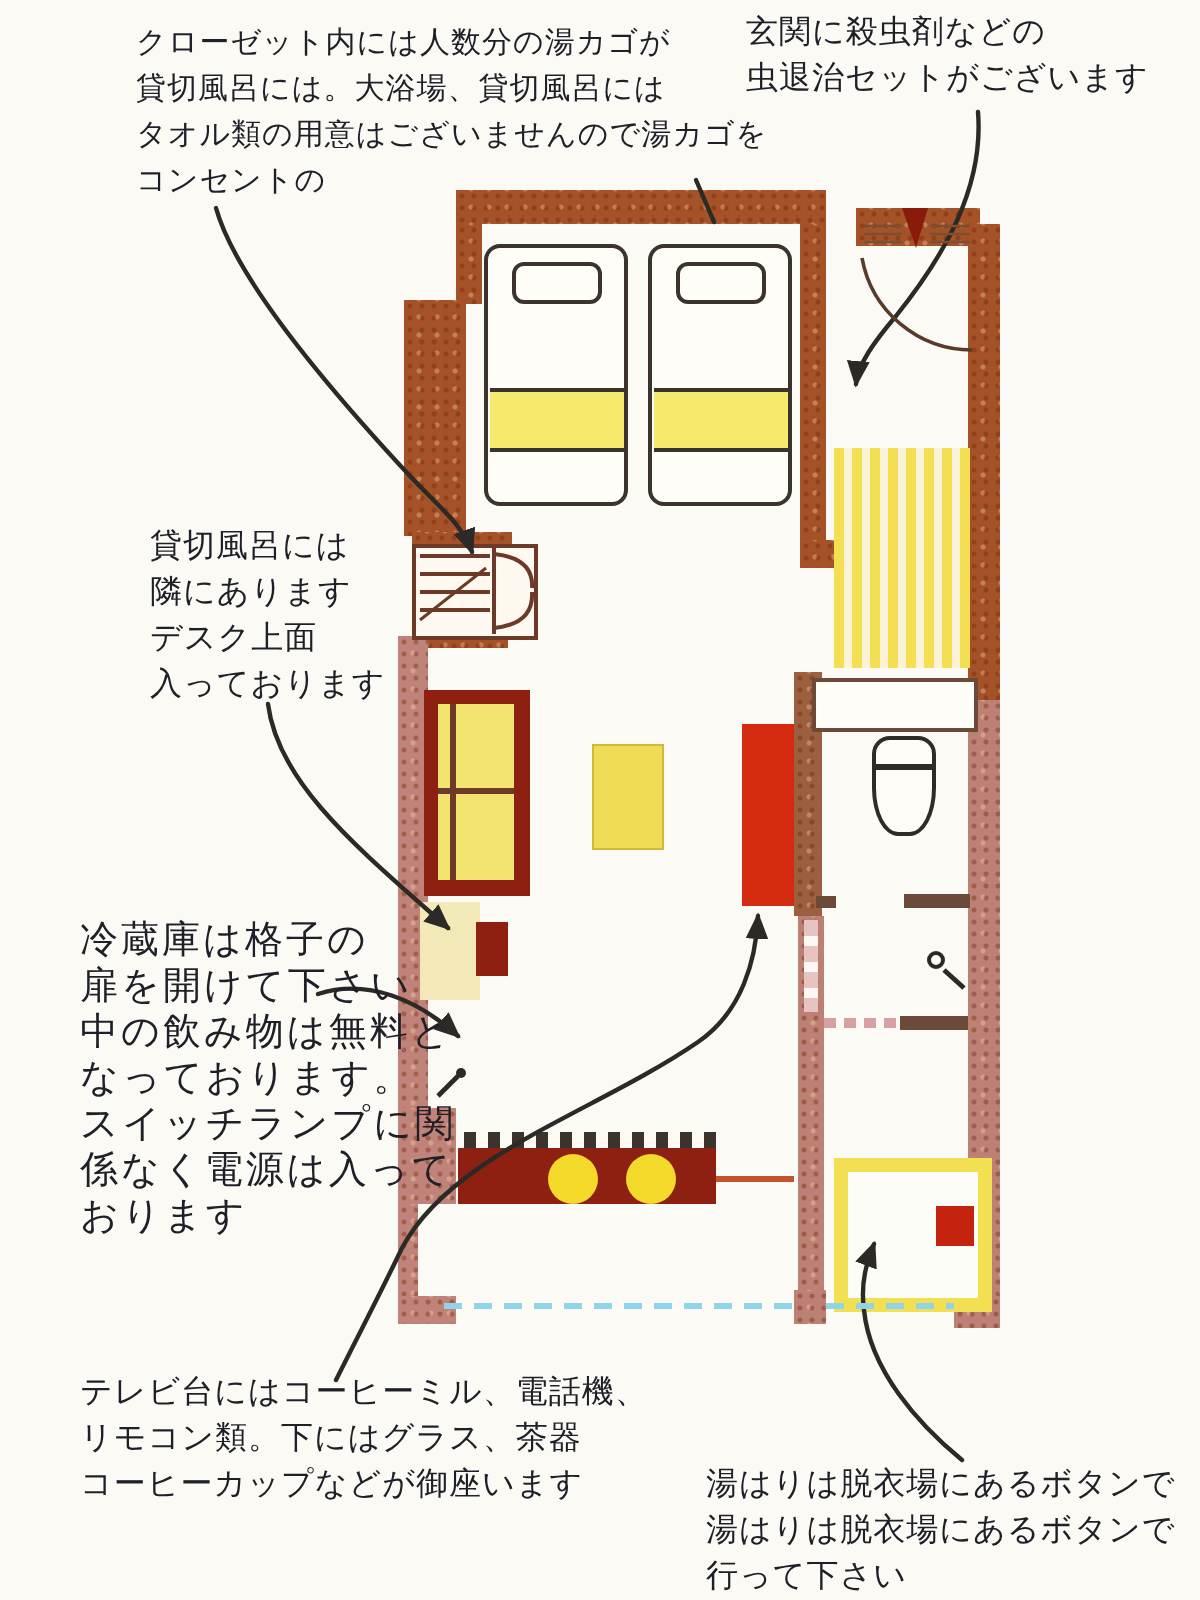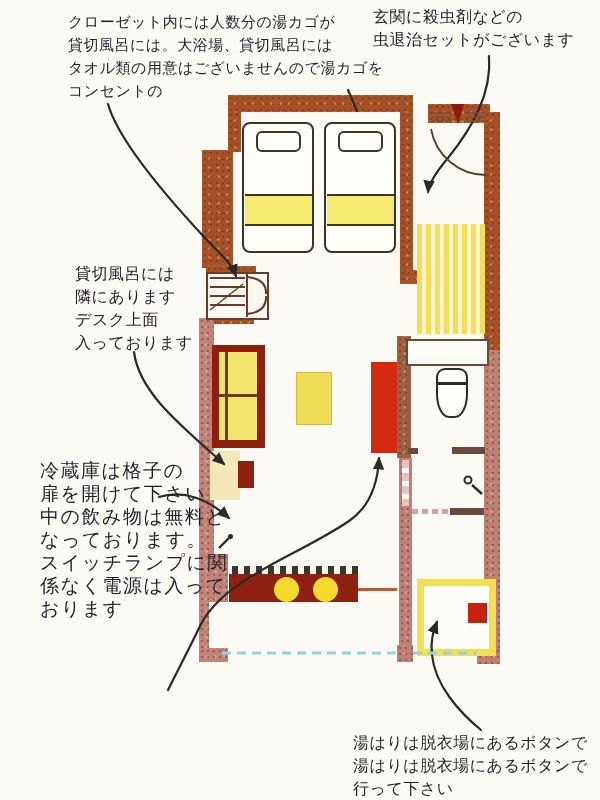--- a/index.html
+++ b/index.html
@@ -53,20 +53,25 @@
   <div class="note n19" style="left:40px;top:459px">
     <div>冷蔵庫は格子の</div>
     <div>扉を開けて下さい</div>
     <div>中の飲み物は無料と</div>
     <div>なっております。</div>
     <div>スイッチランプに関</div>
     <div>係なく電源は入って</div>
     <div>おります</div>
   </div>
 
+  <div class="note n16" style="left:40px;top:685px">
+    <div>テレビ台にはコーヒーミル、電話機、</div>
+    <div>リモコン類。下にはグラス、茶器</div>
+    <div>コーヒーカップなどが御座います</div>
+  </div>
 
   <div class="note n16" style="left:353px;top:731px">
     <div>湯はりは脱衣場にあるボタンで</div>
     <div>湯はりは脱衣場にあるボタンで</div>
     <div>行って下さい</div>
   </div>
 
   <div class="wall" style="left:228px;top:95px;width:185px;height:17px"></div>
   <div class="wall" style="left:228px;top:112px;width:13px;height:40px"></div>
   <div class="wall" style="left:202px;top:150px;width:31px;height:118px"></div>

